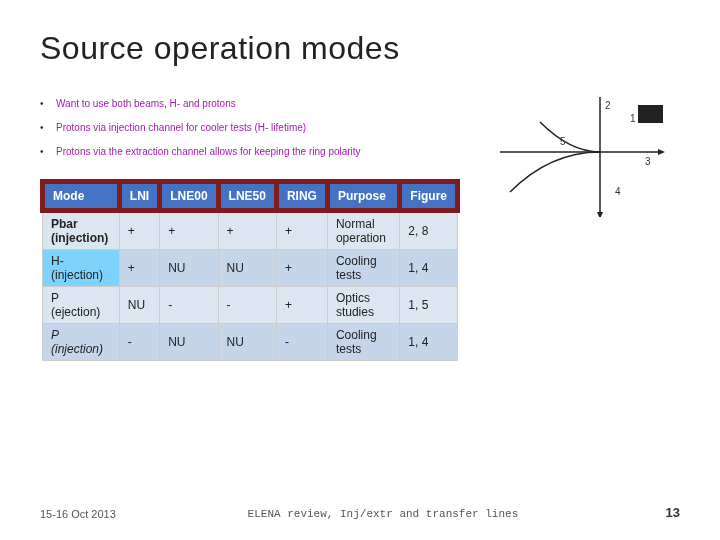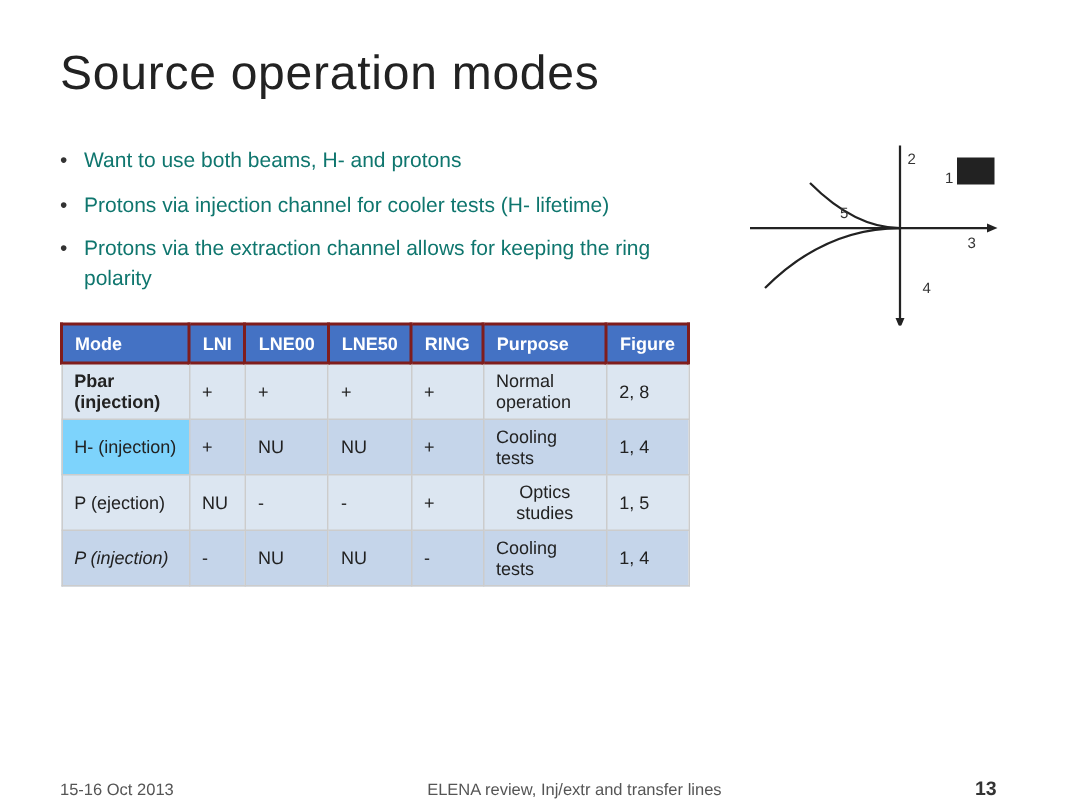--- a/index.html
+++ b/index.html
@@ -8,21 +8,21 @@
       height: 540px;
       background: #fff;
       font-family: 'Segoe UI', Arial, sans-serif;
       overflow: hidden;
       position: relative;
     }
 
     .slide {
       width: 720px;
       height: 540px;
-      padding: 30px 40px 7px 40px;
+      padding: 30px 40px 20px 40px;
       display: flex;
       flex-direction: column;
     }
 
     .title {
       font-size: 32px;
       font-weight: 300;
       color: #222;
       margin-bottom: 20px;
       letter-spacing: 0.5px;
@@ -42,22 +42,22 @@
       padding-top: 10px;
     }
 
     .bullet-list {
       list-style: none;
       padding: 0;
       margin: 0;
     }
 
     .bullet-list li {
-      font-size: 14px;
-      color: #0f766e;
+      font-size: 10px;
+      color: #a21caf;
       margin-bottom: 10px;
       padding-left: 16px;
       position: relative;
       line-height: 1.4;
     }
 
     .bullet-list li::before {
       content: '•';
       position: absolute;
       left: 0;
@@ -86,21 +86,21 @@
       border-collapse: collapse;
       font-size: 12px;
     }
 
     .data-table th {
       background: #4472c4;
       color: #fff;
       padding: 5px 8px;
       text-align: left;
       font-weight: 600;
-      border: 2px solid #7f1d1d;
+      border: 5px solid #7f1d1d;
     }
 
     .data-table td {
       padding: 4px 8px;
       border: 1px solid #ccc;
       color: #222;
     }
 
     .footer {
       display: flex;
@@ -108,28 +108,29 @@
       align-items: flex-end;
       margin-top: auto;
       padding-top: 8px;
       font-size: 11px;
       color: #555;
     }
 
     .footer-center {
       text-align: center;
       flex: 1;
+      font-family: Liberation Mono, monospace;
     }
 
     .footer-right {
       font-size: 13px;
       color: #333;
       font-weight: 600;
       min-width: 30px;
-      text-align: left;
+      text-align: right;
     }
   </style>
 </head>
 <body>
 
 <div class="slide">
 
   <h1 class="title">Source operation modes</h1>
 
   <div class="content-area">
@@ -171,21 +172,21 @@
                 <td style="background: rgb(197, 213, 234);">+</td>
                 <td style="background: rgb(197, 213, 234);">Cooling tests</td>
                 <td style="background: rgb(197, 213, 234);">1, 4</td>
               </tr>
               <tr>
                 <td style="background: rgb(220, 230, 241);">P (ejection)</td>
                 <td style="background: rgb(220, 230, 241);">NU</td>
                 <td style="background: rgb(220, 230, 241);">-</td>
                 <td style="background: rgb(220, 230, 241);">-</td>
                 <td style="background: rgb(220, 230, 241);">+</td>
-                <td style="background: rgb(220, 230, 241); text-align: center;">Optics studies</td>
+                <td style="background: rgb(220, 230, 241);">Optics studies</td>
                 <td style="background: rgb(220, 230, 241);">1, 5</td>
               </tr>
               <tr>
                 <td style="background: rgb(197, 213, 234); font-style: italic;">P (injection)</td>
                 <td style="background: rgb(197, 213, 234);">-</td>
                 <td style="background: rgb(197, 213, 234);">NU</td>
                 <td style="background: rgb(197, 213, 234);">NU</td>
                 <td style="background: rgb(197, 213, 234);">-</td>
                 <td style="background: rgb(197, 213, 234);">Cooling tests</td>
                 <td style="background: rgb(197, 213, 234);">1, 4</td>

